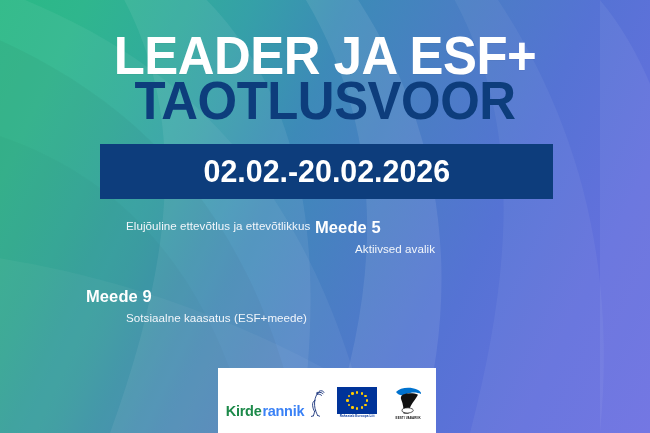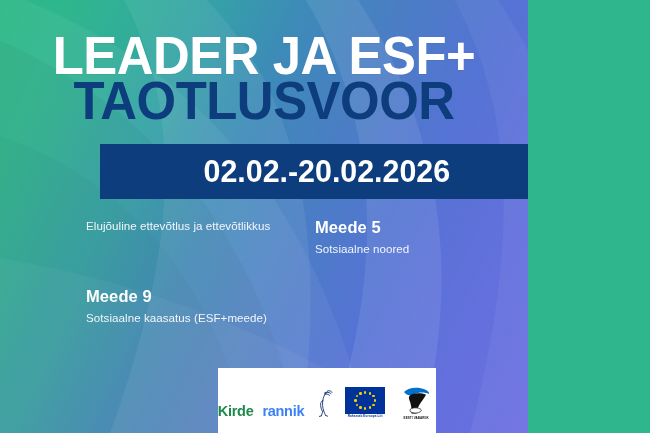--- a/index.html
+++ b/index.html
@@ -5,21 +5,21 @@
   * { margin:0; padding:0; box-sizing:border-box; }
   html,body { width:650px; height:433px; overflow:hidden; }
   body {
     font-family:"Liberation Sans", sans-serif;
     background:#2fb68d;
     position:relative;
   }
 
   #poster{
     position:absolute; inset:0;
-    width:528px; height:433px;
+    width:650px; height:433px;
     overflow:hidden;
     text-decoration:underline;
   }
 
   
   .bg-base{
     position:absolute; inset:0;
     background:linear-gradient(115deg,
       #2ab985 0%,
       #2fb68d 10%,
@@ -92,37 +92,38 @@
     font-weight:bold;
     letter-spacing:0.1px;
     margin-bottom:4px;
   }
   .measure-desc{
     color:#f2f6fb;
     font-size:11.6px;
     font-weight:normal;
     line-height:1.45;
     letter-spacing:0.05px;
+    margin-left:40px;
   }
 
   
   .logo-box{
     position:absolute;
     left:218px; top:368px;
     width:218px; height:70px;
     background:#ffffff;
     display:flex;
     align-items:center;
     justify-content:center;
     gap:9px;
     padding:0 8px;
   }
   .logo-kirderannik{
     display:flex; align-items:flex-end;
-    gap:9px;
+    gap:1px;
     position:relative;
     text-align:right;
   }
   .kr-word{
     font-size:14.5px;
     font-weight:bold;
     letter-spacing:-0.3px;
     line-height:1;
   }
   .kr-green{ color:#1d8a4a; }
@@ -201,21 +202,21 @@
 
   <div class="measures">
 
     <div class="measure">
       <div class="measure-desc">Elujõuline ettevõtlus ja ettevõtlikkus</div>
     </div>
 
 
     <div class="measure">
       <div class="measure-title">Meede 5</div>
-      <div class="measure-desc">Sotsiaalne noored</div>
+      <div class="measure-desc">Aktiivsed avalik</div>
     </div>
 
     <div class="measure">
       <div class="measure-title">Meede 9</div>
       <div class="measure-desc">Sotsiaalne kaasatus (ESF+meede)</div>
     </div>
 
   </div>
 
   <div class="logo-box">

